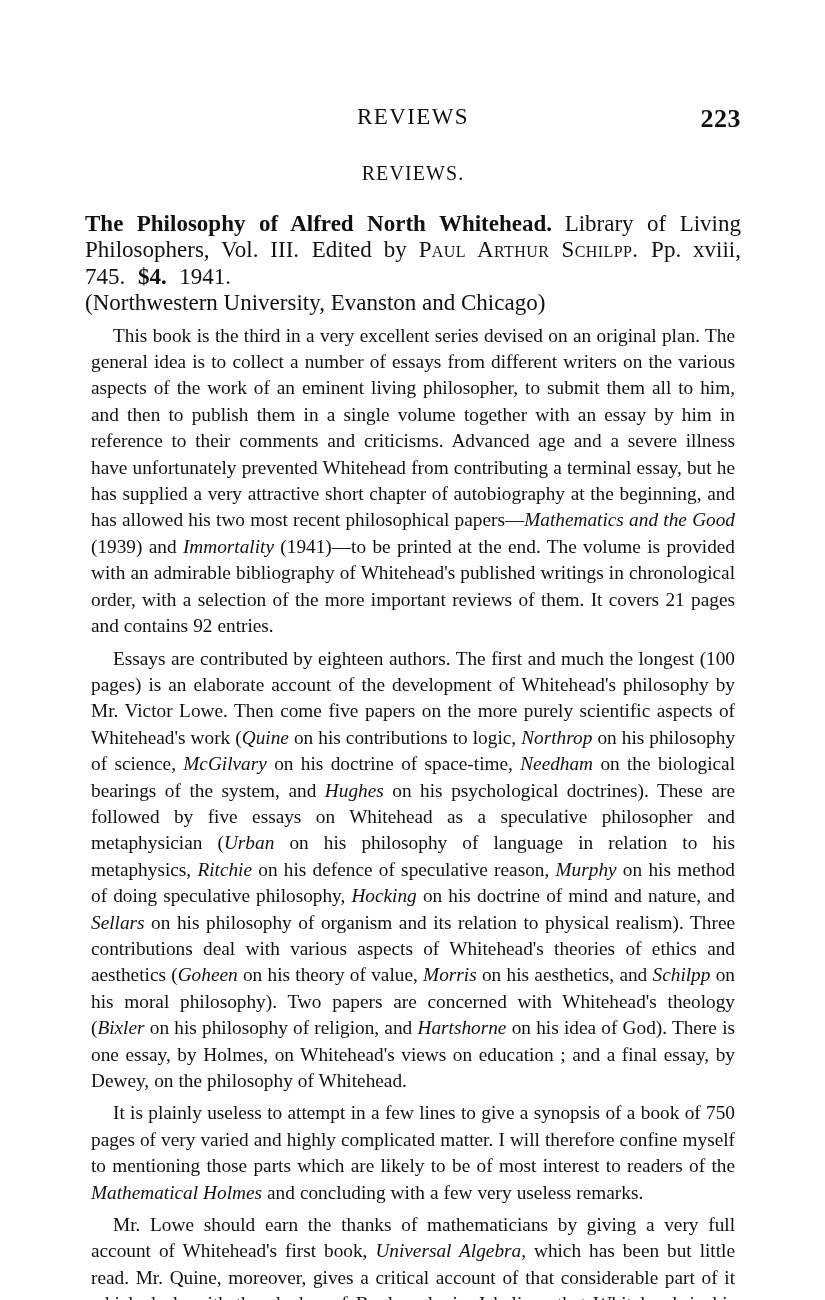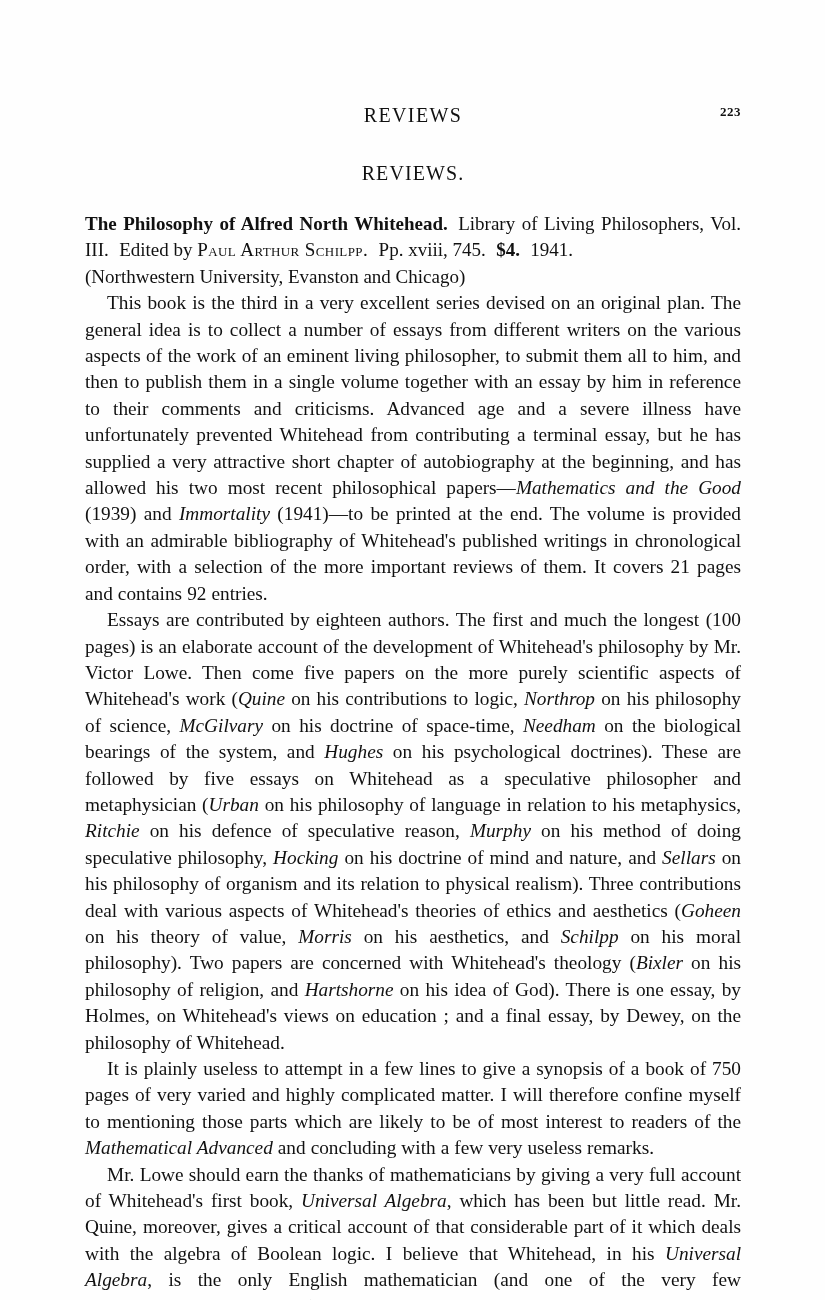--- a/index.html
+++ b/index.html
@@ -35,65 +35,65 @@
   .running-head {
     position: relative;
     height: 34px;
     margin-top: 104px;
   }
   .running-head .rh-title {
     position: absolute;
     left: 0;
     right: 0;
     text-align: center;
-    font-size: 20px;
+    font-size: 23px;
     letter-spacing: 1.4px;
     font-weight: 400;
   }
   .running-head .rh-pageno {
     position: absolute;
     right: 0;
     top: 0;
-    font-size: 13px;
+    font-size: 26px;
     font-weight: 700;
     letter-spacing: 0.5px;
   }
 
   
   .section-title {
     text-align: center;
     font-size: 20px;
     letter-spacing: 1.1px;
     margin-top: 24px;
     margin-bottom: 14px;
   }
 
   
   .citation {
     margin-top: 26px;
-    font-size: 19px;
+    font-size: 23px;
     line-height: 26.4px;
     text-align: justify;
     text-align-last: left;
     hyphens: none;
   }
   .citation .booktitle {
     font-weight: 700;
   }
   .smallcaps {
     font-variant: small-caps;
     letter-spacing: 0.4px;
   }
   .citation .price {
     font-weight: 700;
   }
 
   
   p.body {
-    margin: 0;
+    margin: 6px;
     font-size: 19.3px;
     line-height: 26.4px;
     text-align: justify;
     text-align-last: left;
     text-indent: 22px;
     hyphens: none;
     word-spacing: 0.2px;
   }
   p.body i { font-style: italic; }
 
@@ -112,18 +112,18 @@
 
     <div class="section-title">REVIEWS.</div>
 
     <div class="citation">
       <span class="booktitle">The Philosophy of Alfred North Whitehead.</span><span class="gap-wide"></span><span>Library of Living Philosophers, Vol. III.</span><span class="gap-wide"></span><span>Edited by</span> <span class="smallcaps">Paul Arthur Schilpp.</span><span class="gap-wide"></span><span>Pp. xviii, 745.</span><span class="gap-wide"></span><span class="price">$4.</span><span class="gap-wide"></span><span>1941.</span><br><span>(Northwestern University, Evanston and Chicago)</span>
     </div>
 
     <div id="review-body">
         <p class="body"><span>This book is the third in a very excellent series devised on an original plan. The general idea is to collect a number of essays from different writers on the various aspects of the work of an eminent living philosopher, to submit them all to him, and then to publish them in a single volume together with an essay by him in reference to their comments and criticisms.  Advanced age and a severe illness have unfortunately prevented Whitehead from contributing a terminal essay, but he has supplied a very attractive short chapter of autobiography at the beginning, and has allowed his two most recent philosophical papers—</span><i>Mathematics and the Good</i><span> (1939) and </span><i>Immortality</i><span> (1941)—to be printed at the end.  The volume is provided with an admirable bibliography of Whitehead's published writings in chronological order, with a selection of the more important reviews of them.  It covers 21 pages and contains 92 entries.</span></p>
         <p class="body"><span>Essays are contributed by eighteen authors.  The first and much the longest (100 pages) is an elaborate account of the development of Whitehead's philosophy by Mr. Victor Lowe.  Then come five papers on the more purely scientific aspects of Whitehead's work (</span><i>Quine</i><span> on his contributions to logic, </span><i>Northrop</i><span> on his philosophy of science, </span><i>McGilvary</i><span> on his doctrine of space-time, </span><i>Needham</i><span> on the biological bearings of the system, and </span><i>Hughes</i><span> on his psychological doctrines).  These are followed by five essays on Whitehead as a speculative philosopher and metaphysician (</span><i>Urban</i><span> on his philosophy of language in relation to his metaphysics, </span><i>Ritchie</i><span> on his defence of speculative reason, </span><i>Murphy</i><span> on his method of doing speculative philosophy, </span><i>Hocking</i><span> on his doctrine of mind and nature, and </span><i>Sellars</i><span> on his philosophy of organism and its relation to physical realism).  Three contributions deal with various aspects of Whitehead's theories of ethics and aesthetics (</span><i>Goheen</i><span> on his theory of value, </span><i>Morris</i><span> on his aesthetics, and </span><i>Schilpp</i><span> on his moral philosophy).  Two papers are concerned with Whitehead's theology (</span><i>Bixler</i><span> on his philosophy of religion, and </span><i>Hartshorne</i><span> on his idea of God).  There is one essay, by Holmes, on Whitehead's views on education ;  and a final essay, by Dewey, on the philosophy of Whitehead.</span></p>
-        <p class="body"><span>It is plainly useless to attempt in a few lines to give a synopsis of a book of 750 pages of very varied and highly complicated matter.  I will therefore confine myself to mentioning those parts which are likely to be of most interest to readers of the </span><i>Mathematical Advanced</i><span> and concluding with a few very useless remarks.</span></p>
+        <p class="body"><span>It is plainly useless to attempt in a few lines to give a synopsis of a book of 750 pages of very varied and highly complicated matter.  I will therefore confine myself to mentioning those parts which are likely to be of most interest to readers of the </span><i>Mathematical Holmes</i><span> and concluding with a few very useless remarks.</span></p>
         <p class="body"><span>Mr. Lowe should earn the thanks of mathematicians by giving a very full account of Whitehead's first book, </span><i>Universal Algebra</i><span>, which has been but little read.  Mr. Quine, moreover, gives a critical account of that considerable part of it which deals with the algebra of Boolean logic.  I believe that Whitehead, in his </span><i>Universal Algebra</i><span>, is the only English mathematician (and one of the very few mathematicians in the world) to take Grassmann's </span><i>Ausdehnungslehre</i><span> seriously and to apply its methods on a large scale.  He also made fundamental contributions to the technical side of the algebra of logic. Another extremely important and most fascinating early work of Whitehead's to which Mr. Lowe calls attention is his long paper on “ Mathematical Concepts of a Material World ” in the </span></p>
       </div>
 
   </div>
 </div>
 
 </body></html>

